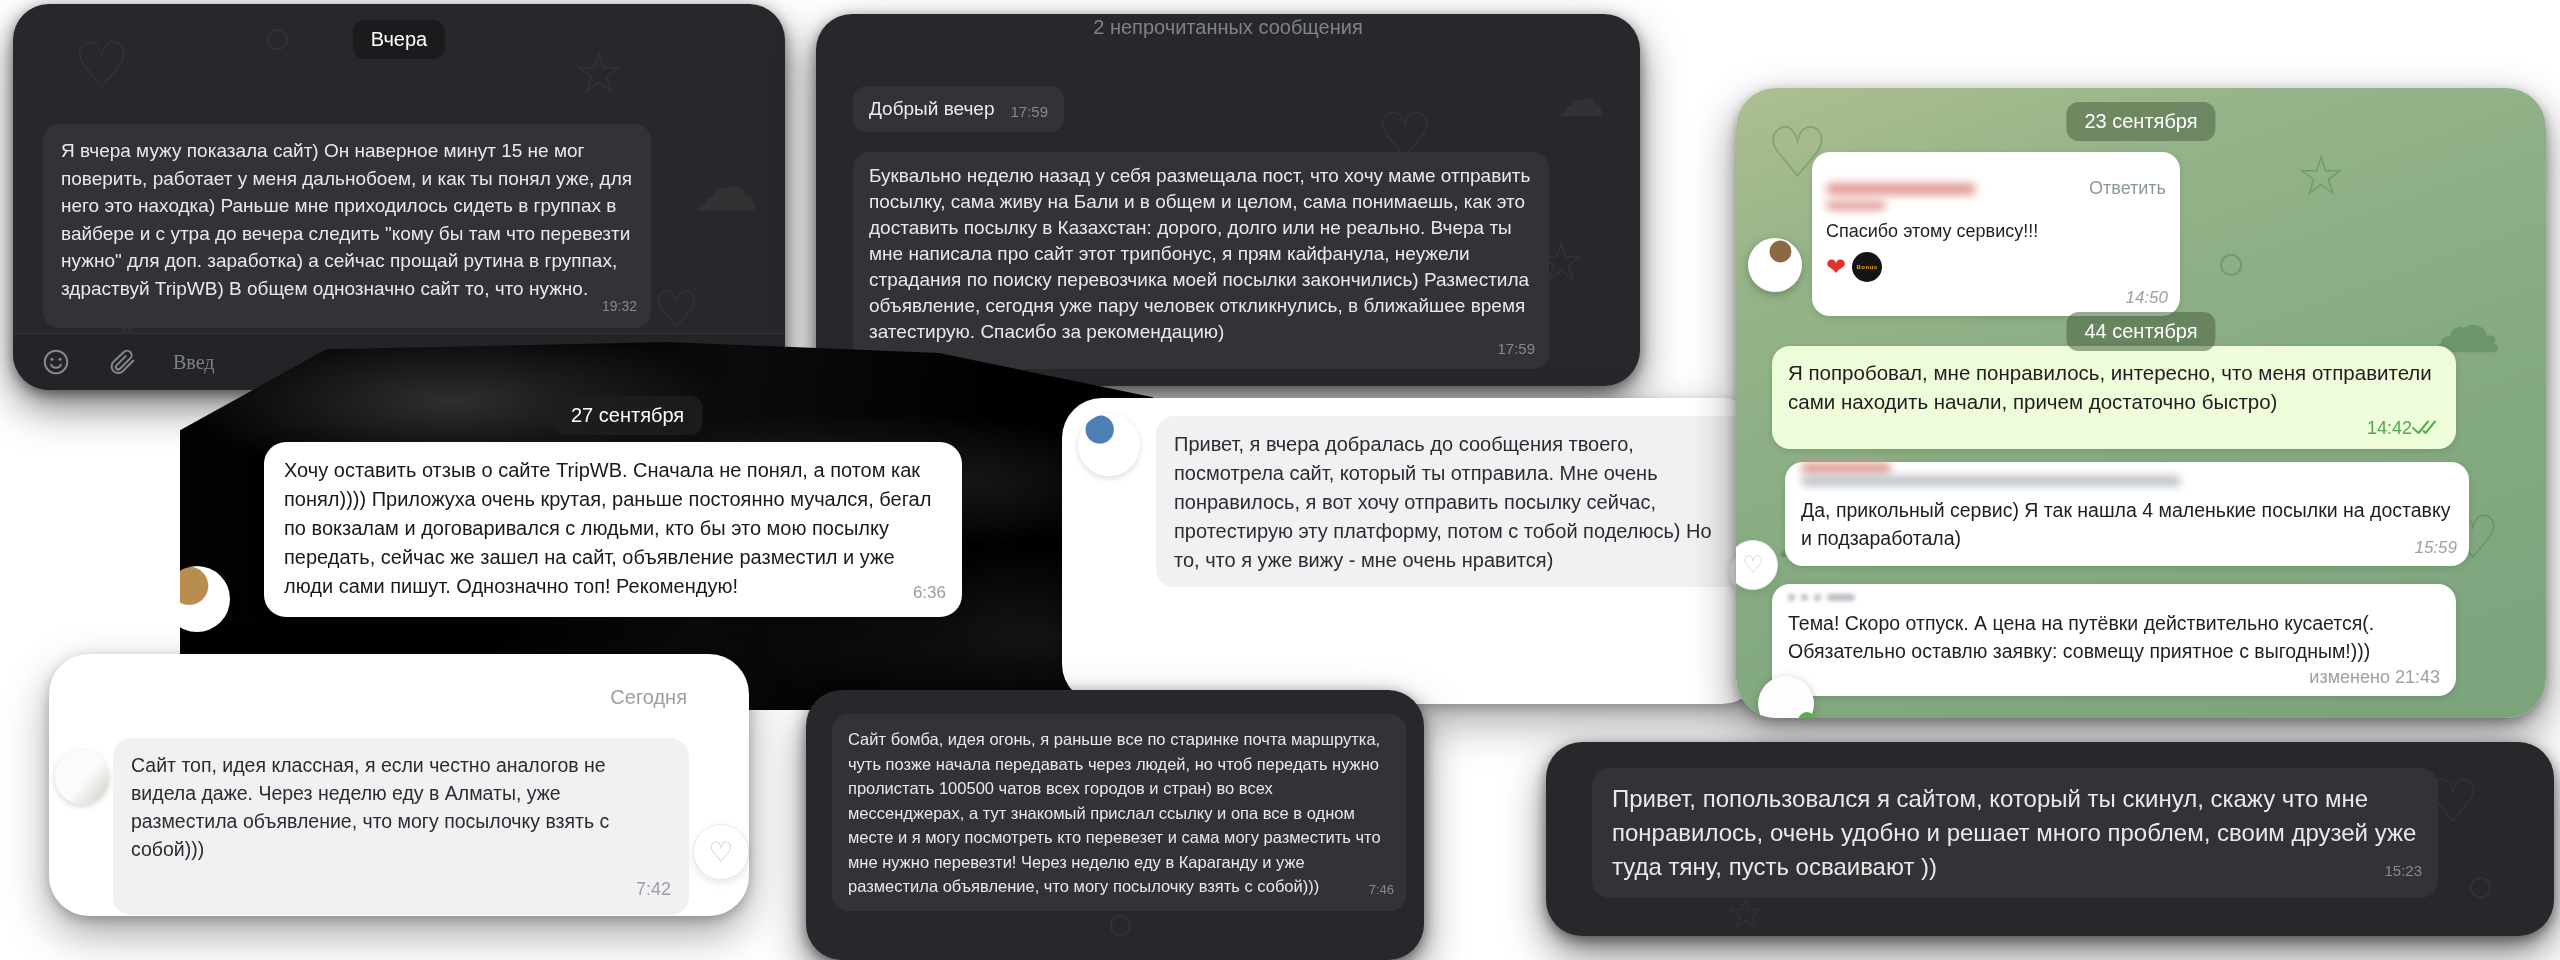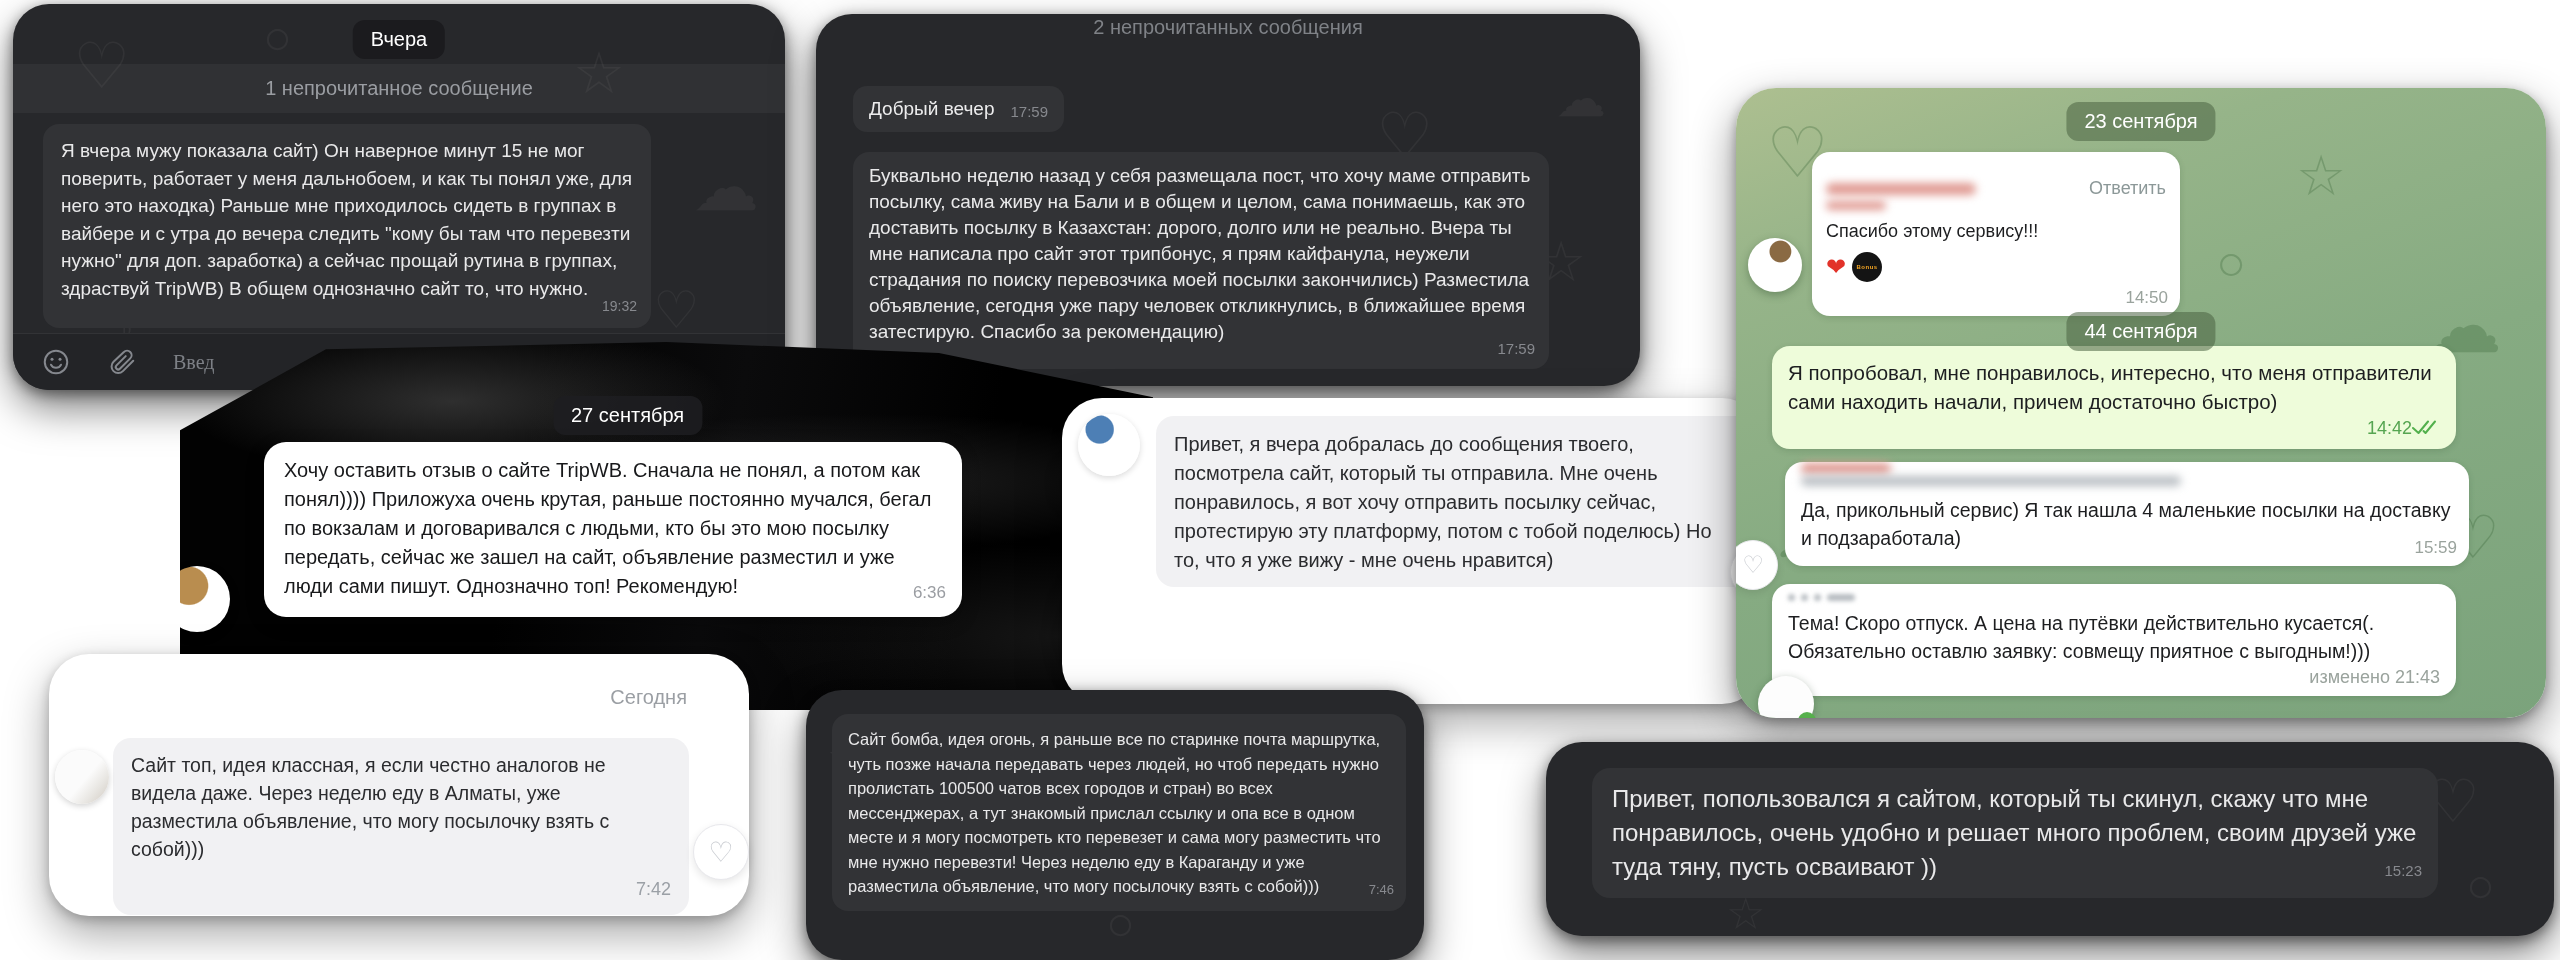--- a/index.html
+++ b/index.html
@@ -148,21 +148,21 @@
   .smear.gray{background:#b9bec3;}
   .reply-action{color:#8c9898;font-size:18px;}
   .g-msg{font-size:18px;line-height:26px;}
   .reaction-row{display:flex;align-items:center;gap:6px;margin-top:8px;}
   .reaction-heart{color:#e23229;font-size:24px;}
   .reaction-badge{
     width:30px;height:30px;border-radius:50%;background:#141414;
     display:flex;align-items:center;justify-content:center;
     color:#f5a623;font-size:6px;font-weight:bold;letter-spacing:.5px;
   }
-  .g-time{position:absolute;right:12px;bottom:8px;color:#9aa39d;font-size:17px;}
+  .g-time{position:absolute;right:12px;bottom:8px;color:#9aa39d;font-size:17px;font-style:italic;}
   #avatar-green1{
     left:12px;top:150px;width:54px;height:54px;
     background:radial-gradient(circle at 60% 25%, #8a6a43 0 20%, transparent 22%),
                radial-gradient(circle at 45% 60%, #ffffff 0 72%, #ece8e2 100%);
     box-shadow:0 3px 8px rgba(30,60,30,.35);
   }
   #g-bubble-tried{left:36px;top:258px;width:652px;padding:12px 16px 10px;background:#eefcda;}
   #g-bubble-tried .g-msg{font-size:20.5px;line-height:29px;}
   .out-meta{display:flex;justify-content:flex-end;align-items:flex-end;gap:0;margin-top:2px;}
   .out-time{color:#56a551;font-size:18px;}
@@ -196,21 +196,20 @@
 <div class="card dark-card" id="card-yesterday" style="border-radius:36px;">
   <div class="doodles">
     <span style="left:60px;top:30px;font-size:64px;">♡</span>
     <span style="left:250px;top:10px;font-size:48px;">○</span>
     <span style="left:560px;top:40px;font-size:58px;">☆</span>
     <span style="left:680px;top:150px;font-size:66px;">☁</span>
     <span style="left:640px;top:280px;font-size:52px;">♡</span>
     <span style="left:100px;top:300px;font-size:44px;">♪</span>
   </div>
   <div class="date-pill" style="top:16px;">Вчера</div>
-  <div class="unread-band" style="top:60px;">1 непрочитанное сообщение</div>
   <div class="bubble-dark">
     <div class="msg">Я вчера мужу показала сайт) Он наверное минут 15 не мог поверить, работает у меня дальнобоем, и как ты понял уже, для него это находка) Раньше мне приходилось сидеть в группах в вайбере и с утра до вечера следить "кому бы там что перевезти нужно" для доп. заработка) а сейчас прощай рутина в группах, здраствуй TripWB) В общем однозначно сайт то, что нужно.</div>
     <div class="time time-abs">19:32</div>
   </div>
   <div class="input-bar">
     <span>
       <svg width="30" height="30" viewBox="0 0 24 24">
           <circle class="icon-stroke" cx="12" cy="12" r="9"></circle>
           <circle cx="8.8" cy="9.8" r="1.2" fill="#85888e"></circle>
           <circle cx="15.2" cy="9.8" r="1.2" fill="#85888e"></circle>

